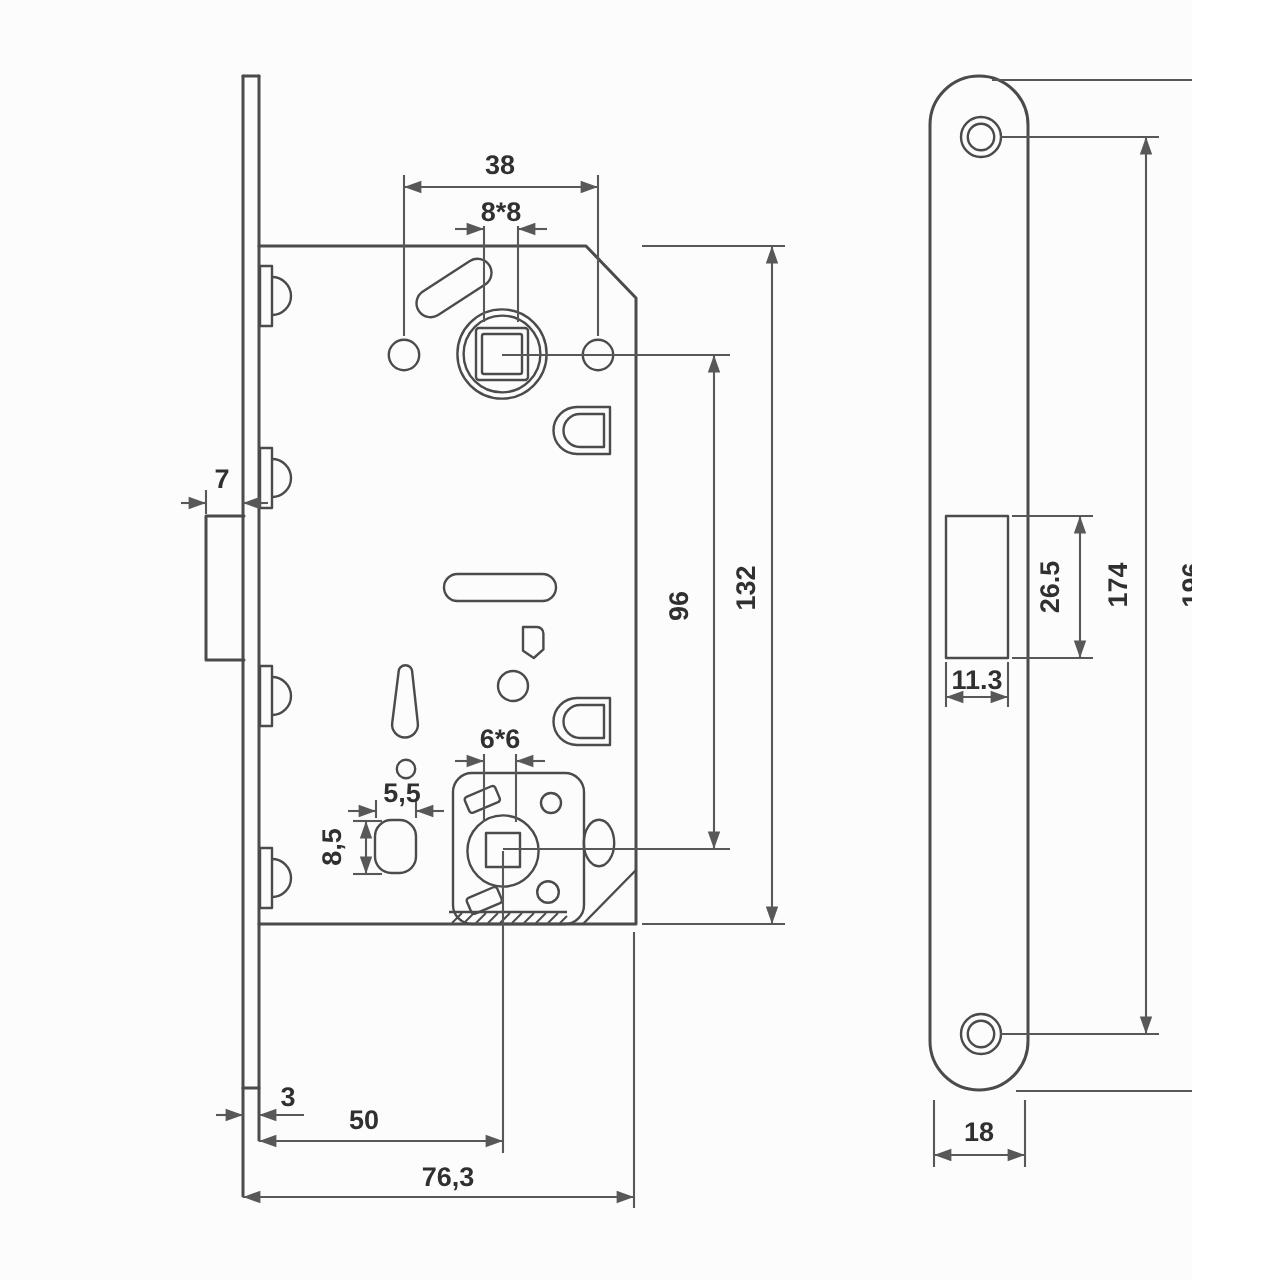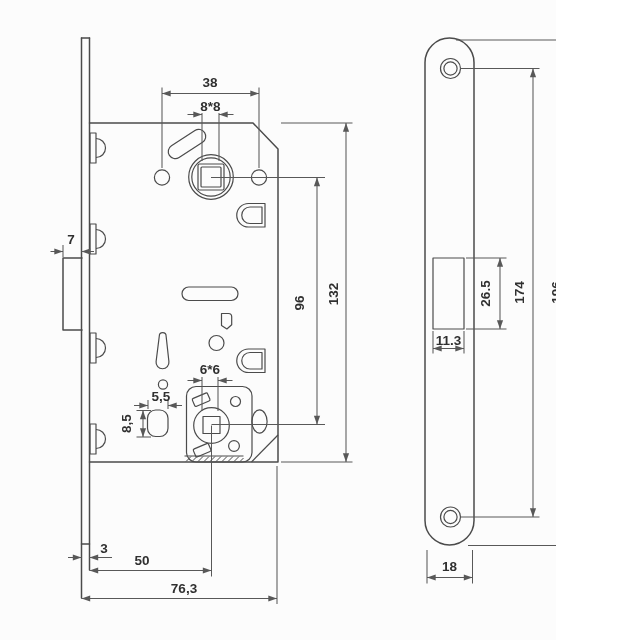--- a/index.html
+++ b/index.html
@@ -1,16 +1,16 @@
 <!DOCTYPE html>
 <html><head>
 <meta charset="utf-8">
 <style>
   html,body{margin:0;padding:0;background:#ffffff;}
-  .canvas{position:relative;width:556px;height:640px;background:#fcfcfc;overflow:hidden;}
+  .canvas{position:relative;width:556px;height:640px;background:#fcfcfc;overflow:hidden;padding-left:40px;}
   svg{display:block;}
   .outline{fill:none;stroke:#4b4b4b;stroke-width:1.5;stroke-linejoin:round;stroke-linecap:round;}
   .thin{fill:none;stroke:#4b4b4b;stroke-width:1.2;stroke-linejoin:round;}
   .dim{fill:none;stroke:#585858;stroke-width:1.05;}
   .hatch{stroke:#4b4b4b;stroke-width:1;}
   text.dlab{font-family:"Liberation Sans","DejaVu Sans",sans-serif;font-size:13.5px;font-weight:bold;fill:#303030;text-anchor:middle;}
 </style>
 </head>
 <body>
 

